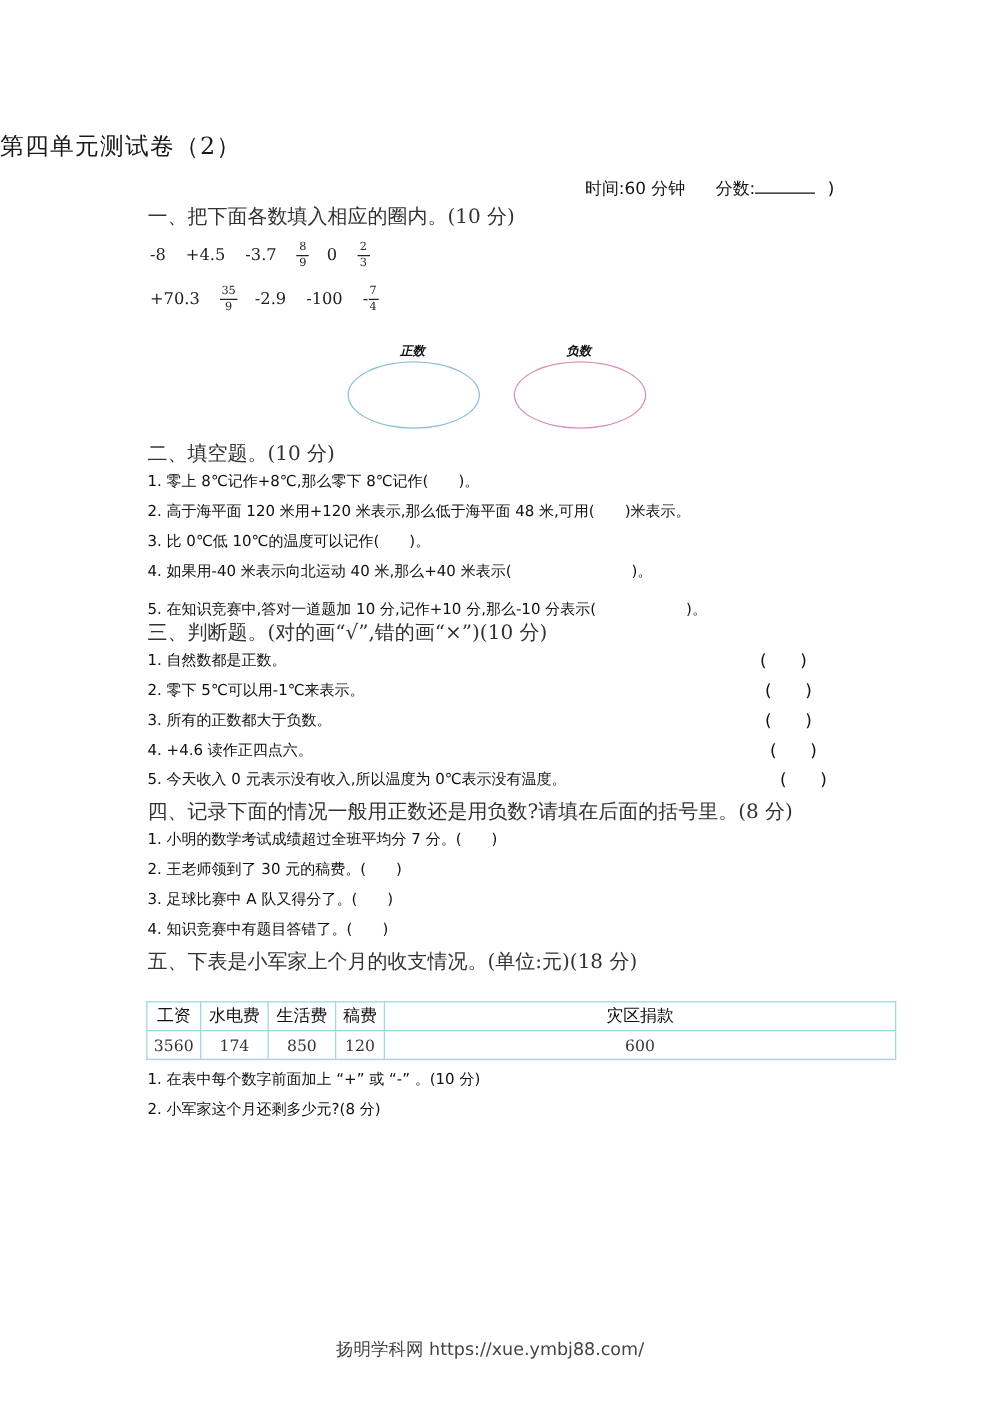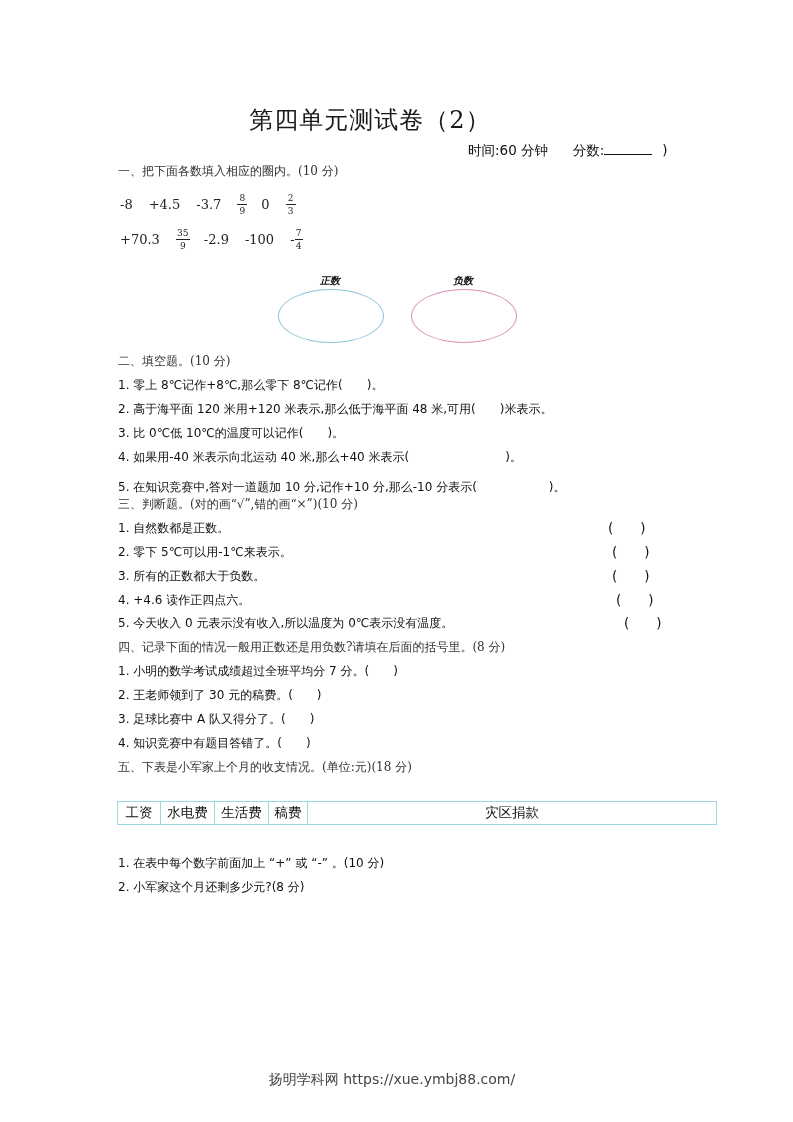--- a/index.html
+++ b/index.html
@@ -1,23 +1,23 @@
 <!DOCTYPE html>
 <html><head>
 <meta charset="utf-8">
 <style>
   html, body { margin: 0; padding: 0; background: #ffffff; }
   body { width: 793px; height: 1122px; position: relative; overflow: hidden;
          font-family: "DejaVu Sans", sans-serif; color: #111; }
   .abs { position: absolute; white-space: nowrap; }
-  .title { left: 0; width: 740px; top: 104px; text-align: center;
-           font-family: "DejaVu Serif", serif; font-size: 24px; letter-spacing: 1px; color: #1a1a1a; }
+  .title { left: 0; width: 740px; top: 104px; text-align: left;
+           font-family: "DejaVu Serif", serif; font-size: 19px; letter-spacing: 1px; color: #1a1a1a; }
   .meta { left: 468px; top: 142px; font-size: 13.5px; }
   .meta .blank { display: inline-block; width: 48px; border-bottom: 1px solid #111; height: 12px; vertical-align: baseline; margin-right: 10px; }
-  .sec { left: 118px; font-family: "DejaVu Serif", serif; font-size: 12px; color: #333; }
+  .sec { left: 118px; font-family: "DejaVu Serif", serif; font-size: 16px; color: #333; }
   .line { left: 118px; font-size: 12px; color: #111; }
   .paren { position: absolute; font-size: 13.5px; }
   .nums-row { left: 120px; font-family: "DejaVu Serif", serif; font-size: 13px; color: #222; display: flex; align-items: center; }
   .nums-row .n { margin-right: 16px; }
   .frac { display: inline-flex; flex-direction: column; align-items: center; font-size: 9px; line-height: 10px; margin-right: 14px; }
   .frac .bar { width: 10px; border-top: 1px solid #222; margin: 1px 0; }
   .frac.neg { flex-direction: row; align-items: center; }
   .frac.neg .inner { display: inline-flex; flex-direction: column; align-items: center; }
   .oval-label { font-size: 10px; font-weight: bold; color: #111; font-style: italic; }
   .oval { position: absolute; border-radius: 50%; background: transparent; }
@@ -106,18 +106,25 @@
 <div class="abs sec" style="top:759px">五、下表是小军家上个月的收支情况。(单位:元)(18 分)</div>
 <table class="data">
   <tbody>
       <tr>
     <td style="width:36px">工资</td>
     <td style="width:47px">水电费</td>
     <td style="width:47px">生活费</td>
     <td style="width:32px">稿费</td>
     <td>灾区捐款</td>
   </tr>
+  <tr class="vals">
+    <td>3560</td>
+    <td>174</td>
+    <td>850</td>
+    <td>120</td>
+    <td>600</td>
+  </tr>
 </tbody>
   </table>
 <div class="abs line" style="top:855px">1. 在表中每个数字前面加上 “+” 或 “-” 。(10 分)</div>
 <div class="abs line" style="top:879px">2. 小军家这个月还剩多少元?(8 分)</div>
 
 <div class="abs footer">扬明学科网 https://xue.ymbj88.com/</div>
 
 </body></html>

